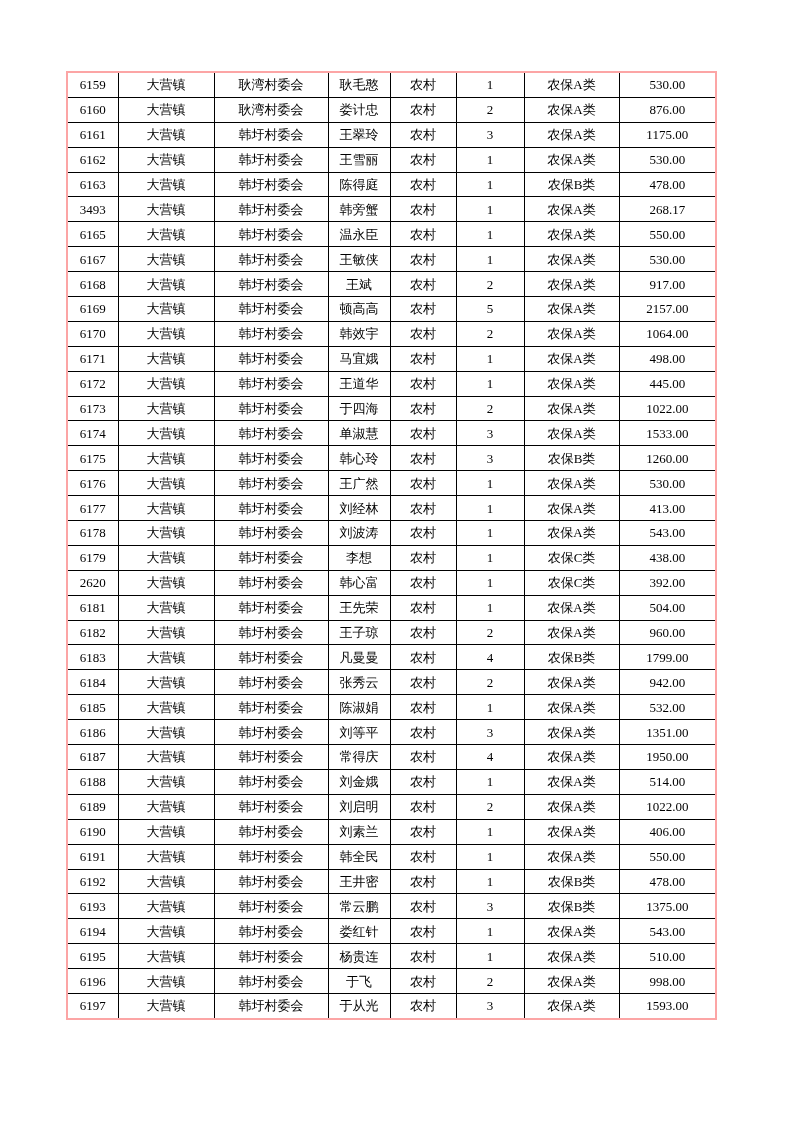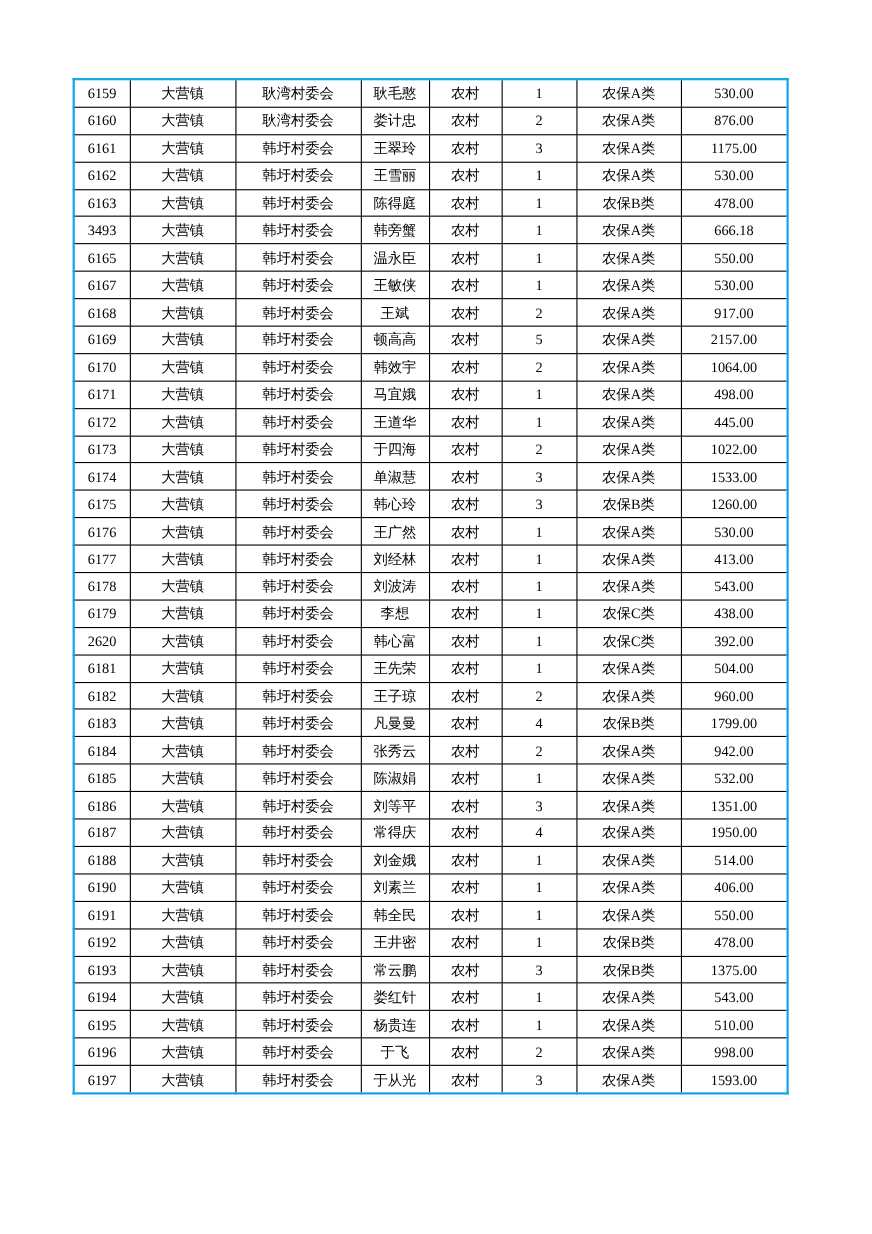--- a/index.html
+++ b/index.html
@@ -21,21 +21,21 @@
     height: 1122px;
     background: #ffffff;
   }
   table.subsidy-table {
     position: absolute;
     left: 66px;
     top: 71px;
     width: 650px;
     border-collapse: collapse;
     table-layout: fixed;
-    border: 2px solid #0ea5e9;
+    border: 2px solid #fca5a5;
     padding-left: 46px;
   }
   table.subsidy-table td {
     border: 1px solid #000000;
     height: 23.9px;
     padding: 0;
     text-align: center;
     vertical-align: middle;
     font-size: 13px;
     line-height: 23px;
@@ -116,21 +116,21 @@
   </tr>
 
   <tr>
     <td>3493</td>
     <td>大营镇</td>
     <td>韩圩村委会</td>
     <td>韩旁蟹</td>
     <td>农村</td>
     <td>1</td>
     <td>农保A类</td>
-    <td>666.18</td>
+    <td>268.17</td>
   </tr>
 
   <tr>
     <td>6165</td>
     <td>大营镇</td>
     <td>韩圩村委会</td>
     <td>温永臣</td>
     <td>农村</td>
     <td>1</td>
     <td>农保A类</td>
@@ -373,20 +373,30 @@
     <td>6188</td>
     <td>大营镇</td>
     <td>韩圩村委会</td>
     <td>刘金娥</td>
     <td>农村</td>
     <td>1</td>
     <td>农保A类</td>
     <td>514.00</td>
   </tr>
 
+  <tr>
+    <td>6189</td>
+    <td>大营镇</td>
+    <td>韩圩村委会</td>
+    <td>刘启明</td>
+    <td>农村</td>
+    <td>2</td>
+    <td>农保A类</td>
+    <td>1022.00</td>
+  </tr>
 
   <tr>
     <td>6190</td>
     <td>大营镇</td>
     <td>韩圩村委会</td>
     <td>刘素兰</td>
     <td>农村</td>
     <td>1</td>
     <td>农保A类</td>
     <td>406.00</td>

